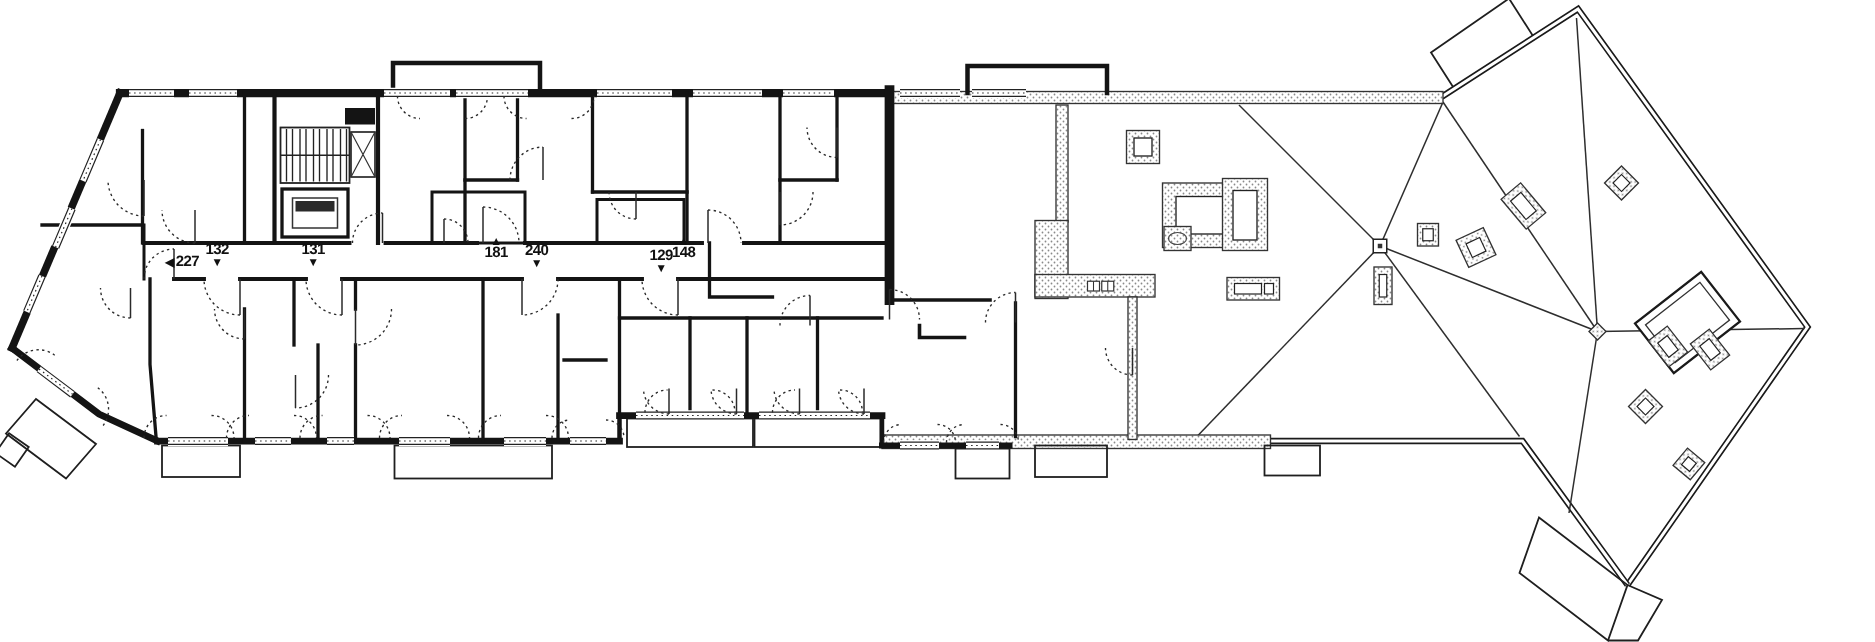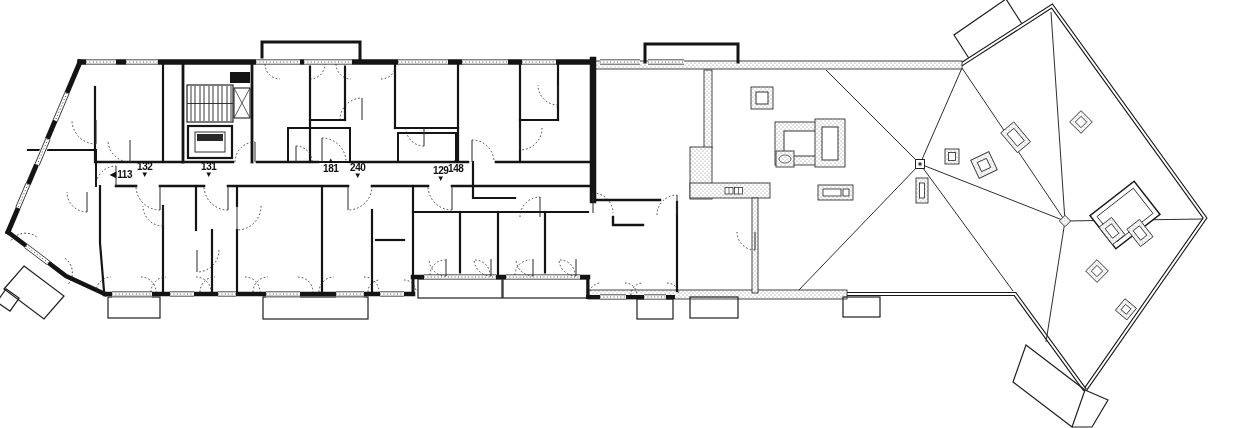--- a/index.html
+++ b/index.html
@@ -511,21 +511,21 @@
           <path class="arc" d="M336,64 A15,15 0 0 0 351,79 M381,79 A15,15 0 0 0 396,64"></path>
         </g>
     <g transform="translate(40,262) rotate(37)">
       <path class="arc" d="M-36,0 A18,18 0 0 1 -18,-18 M18,-18 A18,18 0 0 1 36,0"></path>
     </g>
   </g>
 </svg>
 
 <div class="lbl" id="l133">
   <span class="arr">◀</span>
-  <span>113</span>
+  <span>227</span>
 </div>
 <div class="lbl col" id="l132">
   <span>132</span>
   <span class="arr">▼</span>
 </div>
 <div class="lbl col" id="l131">
   <span>131</span>
   <span class="arr">▼</span>
 </div>
 <div class="lbl col" id="l127">

